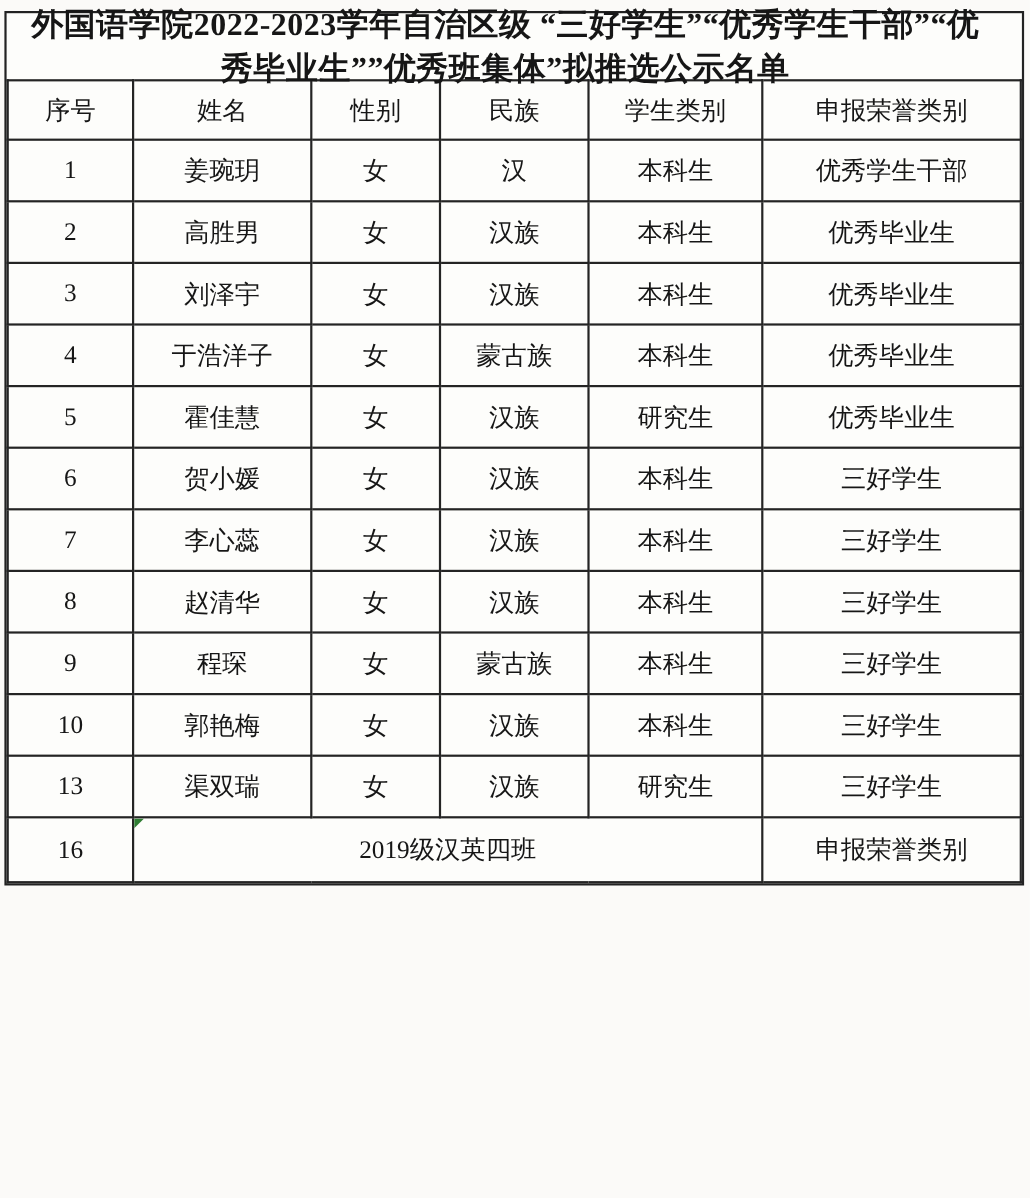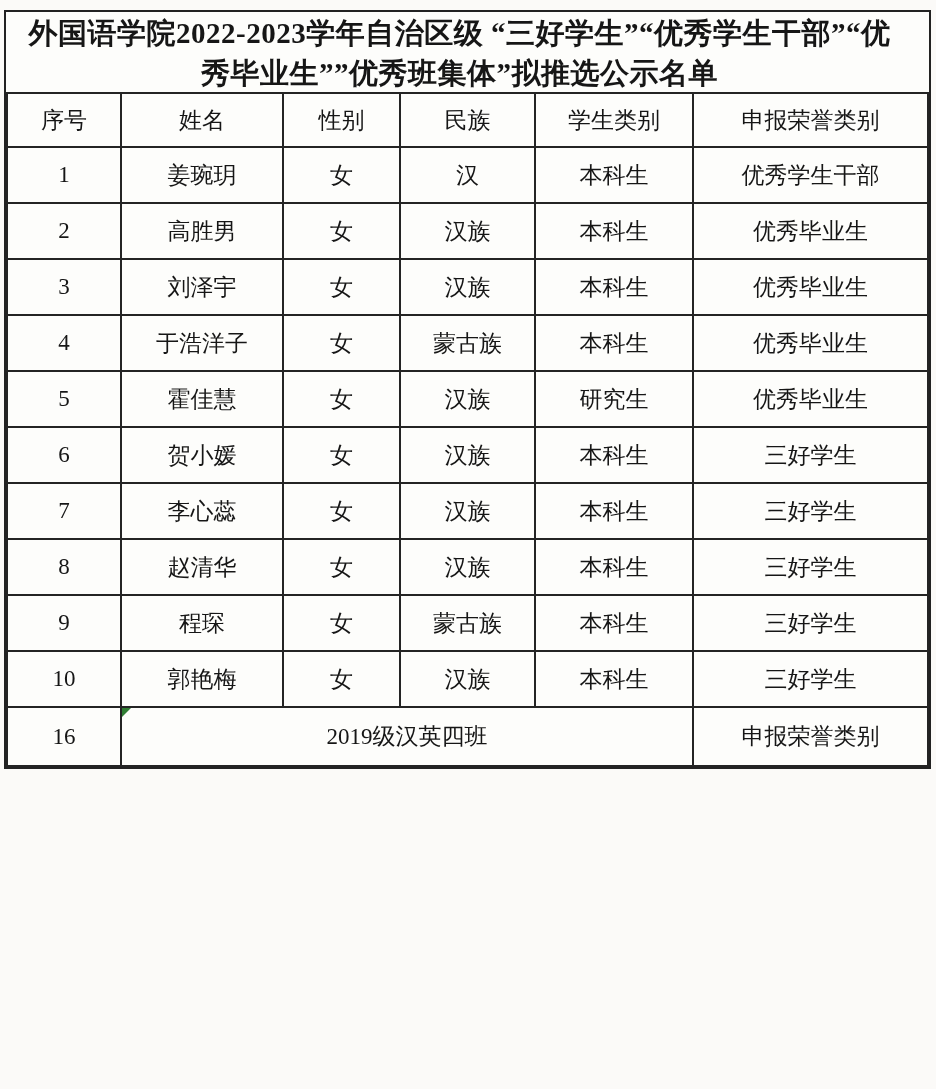--- a/index.html
+++ b/index.html
@@ -14,21 +14,21 @@
   }
   .doc-frame {
     box-sizing: border-box;
     margin: 10px 5px 0 4px;
     width: 927px;
     border: 2px solid #222;
     background: #fdfdfb;
   }
   .doc-title {
     box-sizing: border-box;
-    height: 80px;
+    height: 60px;
     display: flex;
     align-items: center;
     justify-content: center;
     text-align: center;
     font-weight: bold;
     font-size: 29px;
     line-height: 40px;
     padding: 2px 24px 0 8px;
     letter-spacing: 0.5px;
   }
@@ -172,20 +172,28 @@
           <td>三好学生</td>
         </tr>
         <tr>
           <td>10</td>
           <td>郭艳梅</td>
           <td>女</td>
           <td>汉族</td>
           <td>本科生</td>
           <td>三好学生</td>
         </tr>
+        <tr>
+          <td>13</td>
+          <td>渠双瑞</td>
+          <td>女</td>
+          <td>汉族</td>
+          <td>研究生</td>
+          <td>三好学生</td>
+        </tr>
       </tbody>
     <tbody>
       <tr class="last-row">
         <td>16</td>
         <td class="merged-class-cell" colspan="4">
           <span class="corner-marker"></span>
           <span>2019级汉英四班</span>
         </td>
         <td>申报荣誉类别</td>
       </tr>

